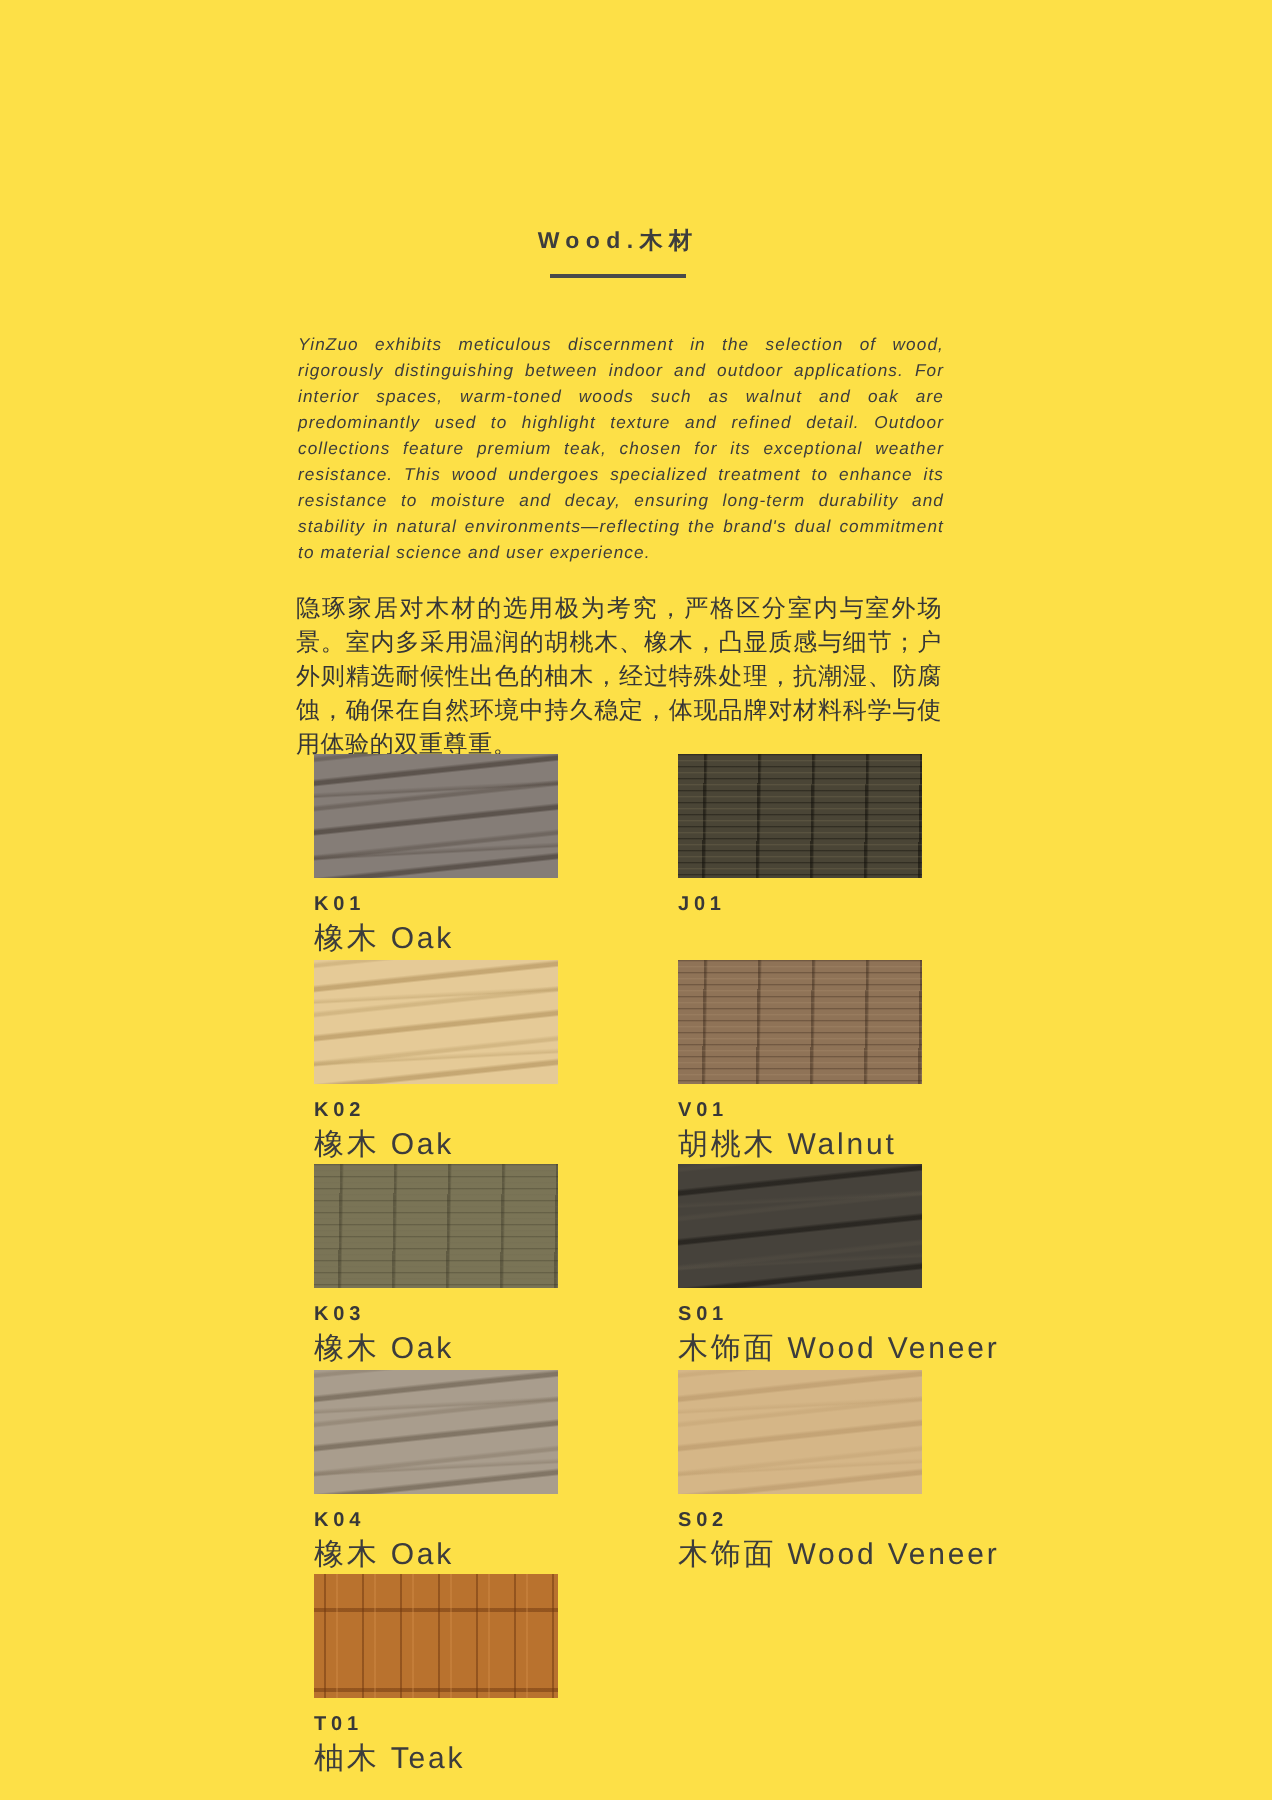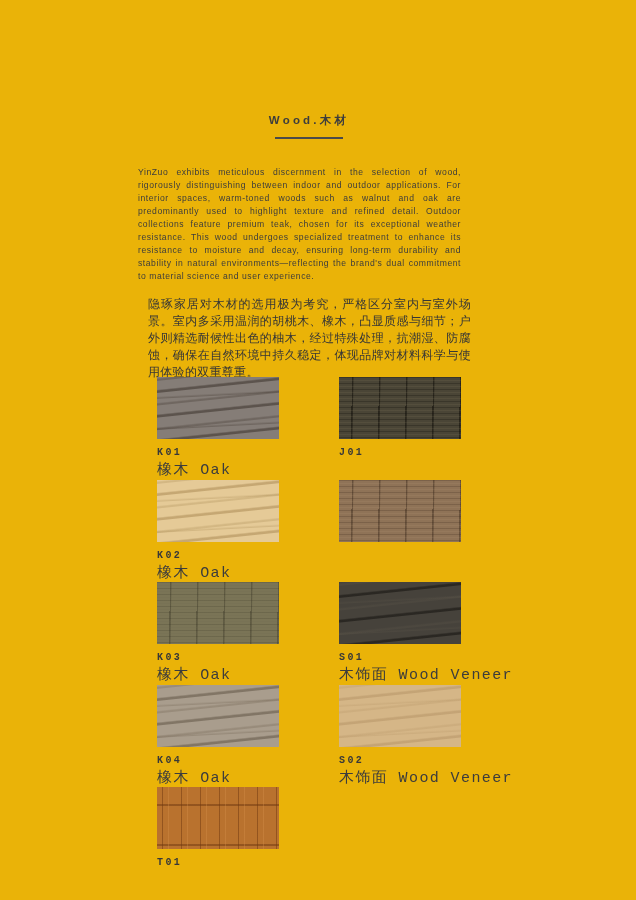--- a/index.html
+++ b/index.html
@@ -4,21 +4,21 @@
 <style>
   * { margin: 0; padding: 0; box-sizing: border-box; }
   html, body { background: #ffffff; }
   body {
     width: 636px; height: 900px;
     font-family: "Liberation Sans", "DejaVu Sans", sans-serif;
     color: #3a3a3a;
     position: relative;
     overflow: hidden;
   }
-  .page { position: absolute; inset: 0; background: #eab308; }
+  .page { position: absolute; inset: 0; background: #fde047; }
 
   
   .header {
     position: absolute;
     left: 148px; top: 113px; width: 322px;
     text-align: center;
   }
   .page-title {
     font-size: 11.5px;
     font-weight: 600;
@@ -27,46 +27,47 @@
   }
   .title-underline {
     width: 68px; height: 1.5px;
     background: #4a4a4a;
     margin: 9px auto 0 auto;
   }
 
   
   .intro-en {
     position: absolute;
-    left: 138px; top: 166px; width: 323px;
+    left: 149px; top: 166px; width: 323px;
     font-size: 8.6px;
     line-height: 13px;
     letter-spacing: 0.55px;
     text-align: justify;
     color: #3c3c3c;
+    font-style: italic;
   }
   .intro-zh {
     position: absolute;
     left: 148px; top: 296px; width: 323px;
     font-size: 12px;
     line-height: 17px;
     letter-spacing: 0.3px;
     text-align: justify;
     color: #363636;
   }
 
   
   .swatch-grid {
     position: absolute;
     left: 157px; top: 377px;
     display: grid;
     grid-template-columns: 182px 182px;
     grid-auto-rows: 102.5px;
   }
-  .swatch-item { width: 182px; font-family: Liberation Mono, monospace; }
+  .swatch-item { width: 182px; }
   .swatch {
     width: 122px; height: 62px;
     background-color: var(--base, #999);
   }
   .grain-diag {
     background-image:
       repeating-linear-gradient(-6deg,
         transparent 0px, transparent 9px,
         var(--g1) 10px, var(--g1) 11.5px,
         transparent 13px, transparent 21px,
@@ -148,20 +149,24 @@
     <figure class="swatch-item">
       <div class="swatch grain-diag" style="--base: #e5ca97; --g1: rgba(150,115,60,0.40); --g2: rgba(170,140,85,0.30);"></div>
       <figcaption>
         <div class="swatch-code">K02</div>
         <div class="swatch-name">橡木 Oak</div>
       </figcaption>
     </figure>
 
     <figure class="swatch-item">
       <div class="swatch grain-horiz" style="--base: #8f7357; --g1: rgba(55,38,25,0.45); --g2: rgba(190,160,125,0.25);"></div>
+      <figcaption>
+        <div class="swatch-code">V01</div>
+        <div class="swatch-name">胡桃木 Walnut</div>
+      </figcaption>
     </figure>
 
     <figure class="swatch-item">
       <div class="swatch grain-horiz" style="--base: #7a7456; --g1: rgba(45,42,28,0.35); --g2: rgba(110,104,78,0.30);"></div>
       <figcaption>
         <div class="swatch-code">K03</div>
         <div class="swatch-name">橡木 Oak</div>
       </figcaption>
     </figure>
 
@@ -186,17 +191,18 @@
       <figcaption>
         <div class="swatch-code">S02</div>
         <div class="swatch-name">木饰面 Wood Veneer</div>
       </figcaption>
     </figure>
 
     <figure class="swatch-item">
       <div class="swatch grain-vert" style="--base: #b9722e; --g1: rgba(110,55,15,0.50); --g2: rgba(220,150,80,0.30);"></div>
       <figcaption>
         <div class="swatch-code">T01</div>
+        <div class="swatch-name">柚木 Teak</div>
       </figcaption>
     </figure>
 
   </div>
 </div>
 
 </body></html>

